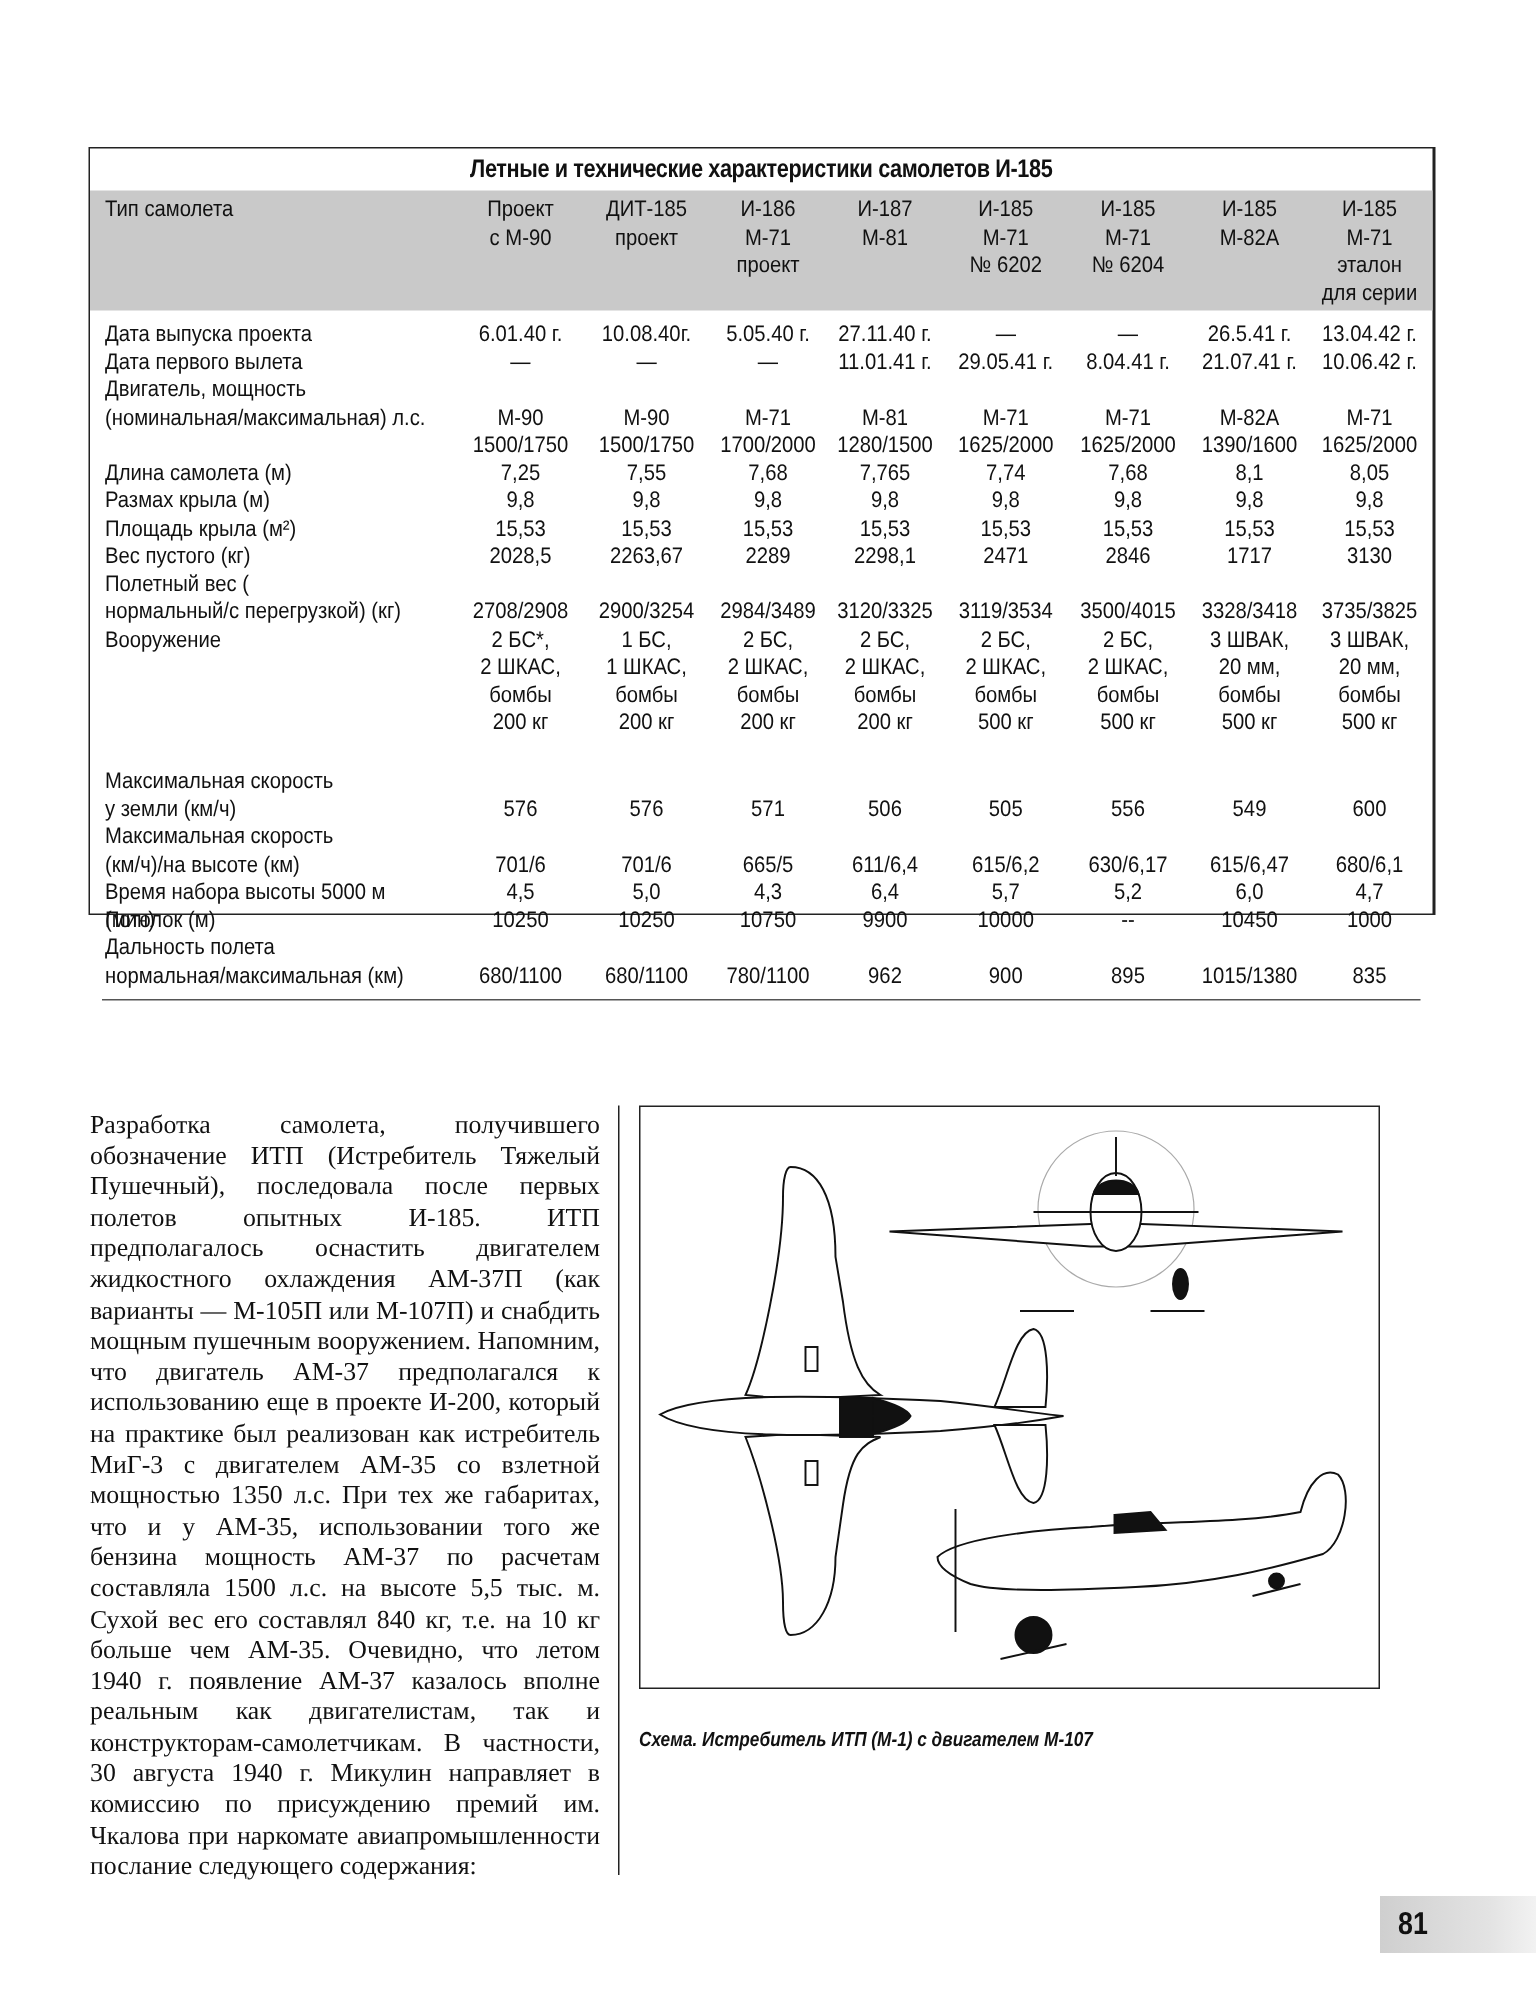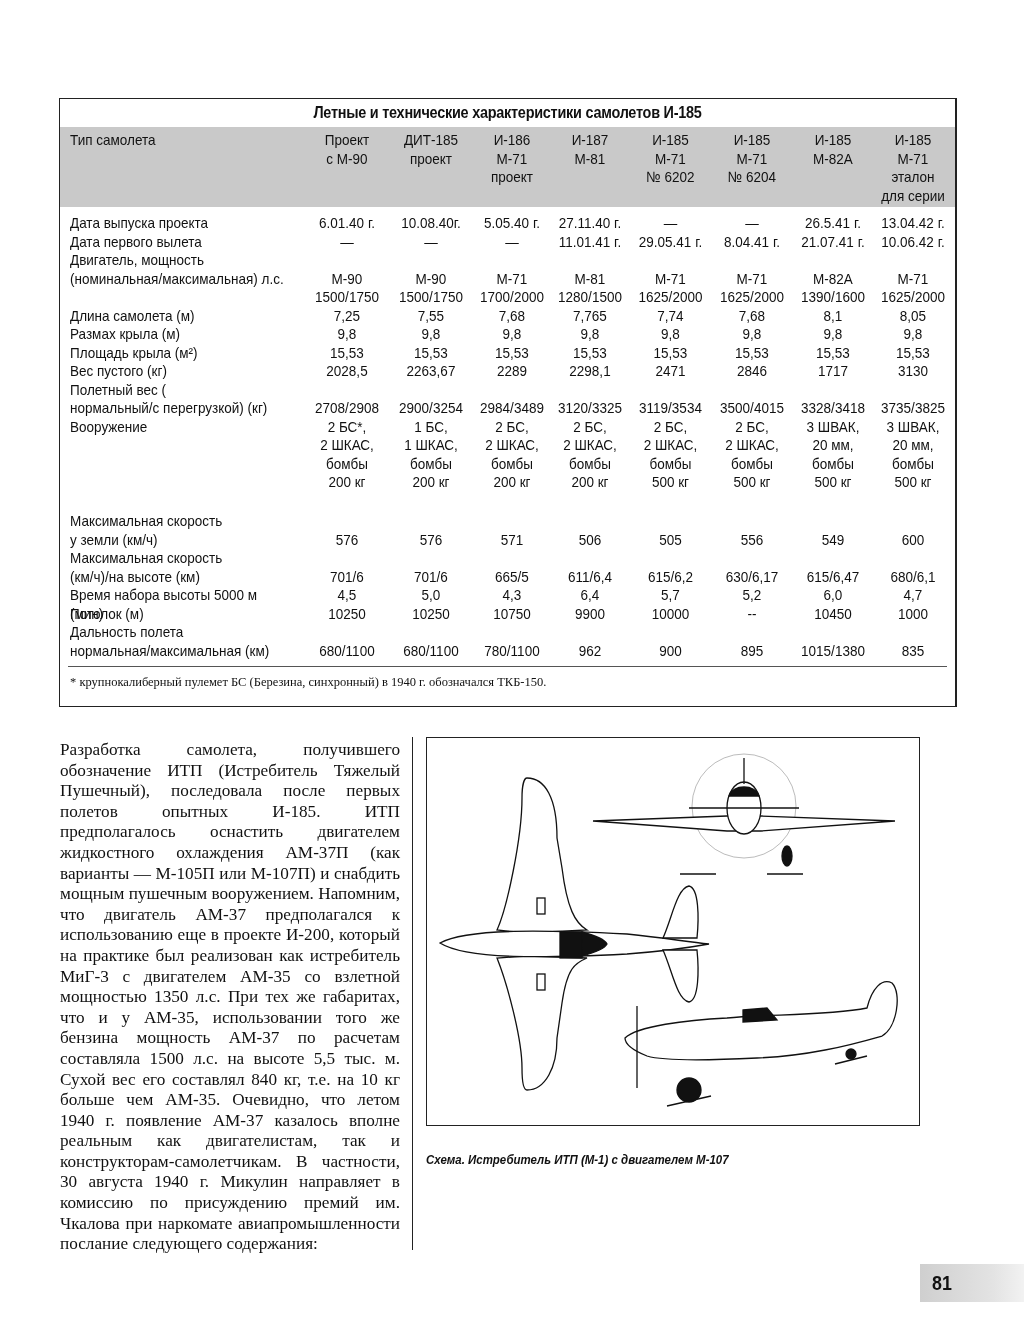--- a/index.html
+++ b/index.html
@@ -1,21 +1,21 @@
 <!DOCTYPE html>
 <html><head>
 <meta charset="utf-8">
 <style>
   html, body { margin: 0; padding: 0; }
   body {
     width: 1024px; height: 1336px; background: #ffffff; position: relative;
     overflow: hidden; color: #111;
   }
   .table-box {
-    position: absolute; left: 59px; top: 98px; width: 898px; height: 609px;
+    position: absolute; left: 59px; top: 98px; width: 898px; height: 512px;
     border: 1.5px solid #222; border-right-width: 2px; box-sizing: border-box;
   }
   .table-title {
     position: absolute; left: 0; right: 0; top: 4px; text-align: center;
     font-family: "Liberation Sans", sans-serif; font-weight: bold;
     font-size: 17px; letter-spacing: -0.3px; transform: scaleX(0.85);
   }
   .head-band {
     position: absolute; left: 0; right: 0; top: 28px; height: 80px;
     background: #c9c9c9;
@@ -276,21 +276,20 @@
       <div class="cond narrow vals c0" style="top: 542.5px;">680/1100</div>
       <div class="cond narrow vals c1" style="top: 542.5px;">680/1100</div>
       <div class="cond narrow vals c2" style="top: 542.5px;">780/1100</div>
       <div class="cond narrow vals c3" style="top: 542.5px;">962</div>
       <div class="cond narrow vals c4" style="top: 542.5px;">900</div>
       <div class="cond narrow vals c5" style="top: 542.5px;">895</div>
       <div class="cond narrow vals c6" style="top: 542.5px;">1015/1380</div>
       <div class="cond narrow vals c7" style="top: 542.5px;">835</div>
     </div>
   <div class="footnote-line"></div>
-  <div class="footnote">* крупнокалиберный пулемет БС (Березина, синхронный) в 1940 г. обозначался ТКБ-150.</div>
 </div>
 
 <div class="article">
   <p>Разработка самолета, получившего обозначение ИТП (Истребитель Тяжелый Пушечный), последовала после первых полетов опытных И-185. ИТП предполагалось оснастить двигателем жидкостного охлаждения АМ-37П (как варианты — М-105П или М-107П) и снабдить мощным пушечным вооружением. Напомним, что двигатель АМ-37 предполагался к использованию еще в проекте И-200, который на практике был реализован как истребитель МиГ-3 с двигателем АМ-35 со взлетной мощностью 1350 л.с. При тех же габаритах, что и у АМ-35, использовании того же бензина мощность АМ-37 по расчетам составляла 1500 л.с. на высоте 5,5 тыс. м. Сухой вес его составлял 840 кг, т.е. на 10 кг больше чем АМ-35. Очевидно, что летом 1940 г. появление АМ-37 казалось вполне реальным как двигателистам, так и конструкторам-самолетчикам. В частности, 30 августа 1940 г. Микулин направляет в комиссию по присуждению премий им. Чкалова при наркомате авиапромышленности послание следующего содержания:</p>
 </div>
 <div class="col-rule"></div>
 
 <div class="figure-box">
   <svg width="494" height="389" viewBox="0 0 494 389">
     <g fill="none" stroke="#111" stroke-width="1.3">

